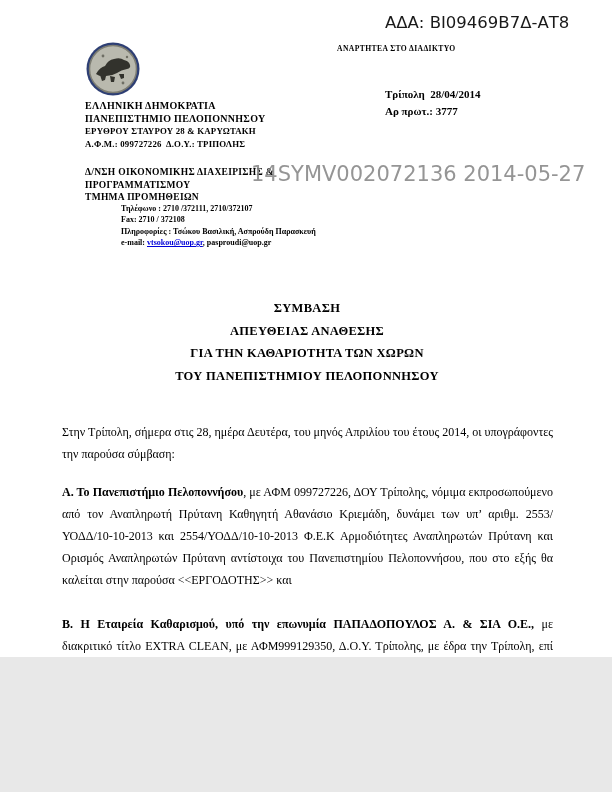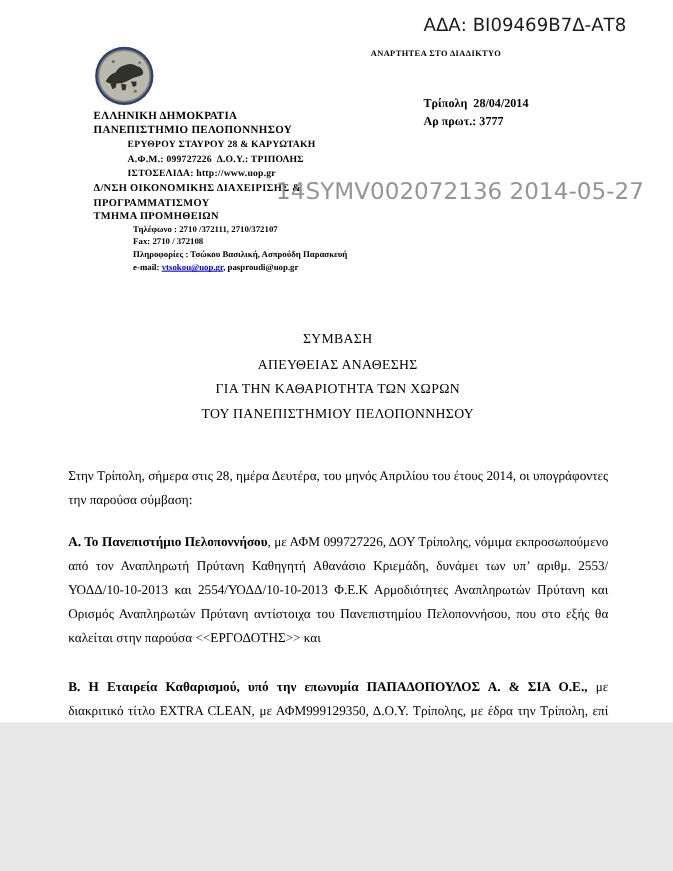--- a/index.html
+++ b/index.html
@@ -15,39 +15,39 @@
     font-family:"DejaVu Sans", sans-serif;font-size:16.5px;color:#1a1a1a;
   }
   .notice{
     position:absolute;top:44px;left:337px;
     font-size:7.6px;font-weight:bold;letter-spacing:.4px;
   }
   
   .logo{position:absolute;top:42px;left:86px;width:54px;height:54px;}
   .hdr-left{position:absolute;top:99px;left:85px;width:250px;line-height:13px;}
   .hl-big{font-size:10px;font-weight:bold;letter-spacing:.3px;}
-  .hl-sm{font-size:8.8px;font-weight:bold;letter-spacing:.2px;margin-left:31px;}
+  .hl-sm{font-size:8.8px;font-weight:bold;letter-spacing:.2px;}
   .dept{position:absolute;top:166px;left:85px;width:260px;line-height:12.6px;}
   .dept .hl-big{font-size:9.5px;}
   .contact{position:absolute;top:203px;left:85px;width:280px;line-height:11.4px;}
   .ct{font-size:8px;font-weight:bold;margin-left:36px;}
   .email-link{color:#0000d8;text-decoration:underline;cursor:pointer;}
   
   .dateblock{position:absolute;top:86px;left:337px;line-height:17px;}
   .db{font-size:11px;font-weight:bold;margin-left:48px;}
   
   .watermark{
     position:absolute;top:162px;left:239px;width:373px;
     font-family:"DejaVu Sans", sans-serif;font-size:21px;color:#878787;
     opacity:.88;white-space:nowrap;z-index:5;margin-left:12px;
   }
   
   .title{
     position:absolute;top:297px;left:62px;width:490px;
-    text-align:center;font-weight:normal;font-size:12.5px;line-height:22.5px;
+    text-align:center;font-weight:bold;font-size:12.5px;line-height:22.5px;
     letter-spacing:.3px;
   }
   
   .para{
     position:absolute;left:62px;width:491px;
     font-size:12px;line-height:22px;text-align:justify;
   }
   .p-intro{top:421px;}
   .p-a{top:481px;}
   .p-b{top:613px;}
@@ -75,21 +75,20 @@
     <circle cx="17" cy="14" r="1.4" fill="#6e6e64"></circle>
     <circle cx="37" cy="41" r="1.4" fill="#6e6e64"></circle>
     <circle cx="41" cy="15" r="1.2" fill="#6e6e64"></circle>
   </svg>
 
   <div class="hdr-left">
     <div class="hl-big">ΕΛΛΗΝΙΚΗ ΔΗΜΟΚΡΑΤΙΑ</div>
     <div class="hl-big">ΠΑΝΕΠΙΣΤΗΜΙΟ ΠΕΛΟΠΟΝΝΗΣΟΥ</div>
     <div class="hl-sm">ΕΡΥΘΡΟΥ ΣΤΑΥΡΟΥ 28 &amp; ΚΑΡΥΩΤΑΚΗ</div>
     <div class="hl-sm pre">Α.Φ.Μ.: 099727226  Δ.Ο.Υ.: ΤΡΙΠΟΛΗΣ</div>
-    <div class="hl-sm">ΙΣΤΟΣΕΛΙΔΑ: http://www.uop.gr</div>
   </div>
 
   <div class="dept">
     <div class="hl-big">Δ/ΝΣΗ ΟΙΚΟΝΟΜΙΚΗΣ ΔΙΑΧΕΙΡΙΣΗΣ &amp;</div>
     <div class="hl-big">ΠΡΟΓΡΑΜΜΑΤΙΣΜΟΥ</div>
     <div class="hl-big">ΤΜΗΜΑ ΠΡΟΜΗΘΕΙΩΝ</div>
   </div>
 
   <div class="contact">
     <div class="ct">Τηλέφωνο : 2710 /372111, 2710/372107</div>

